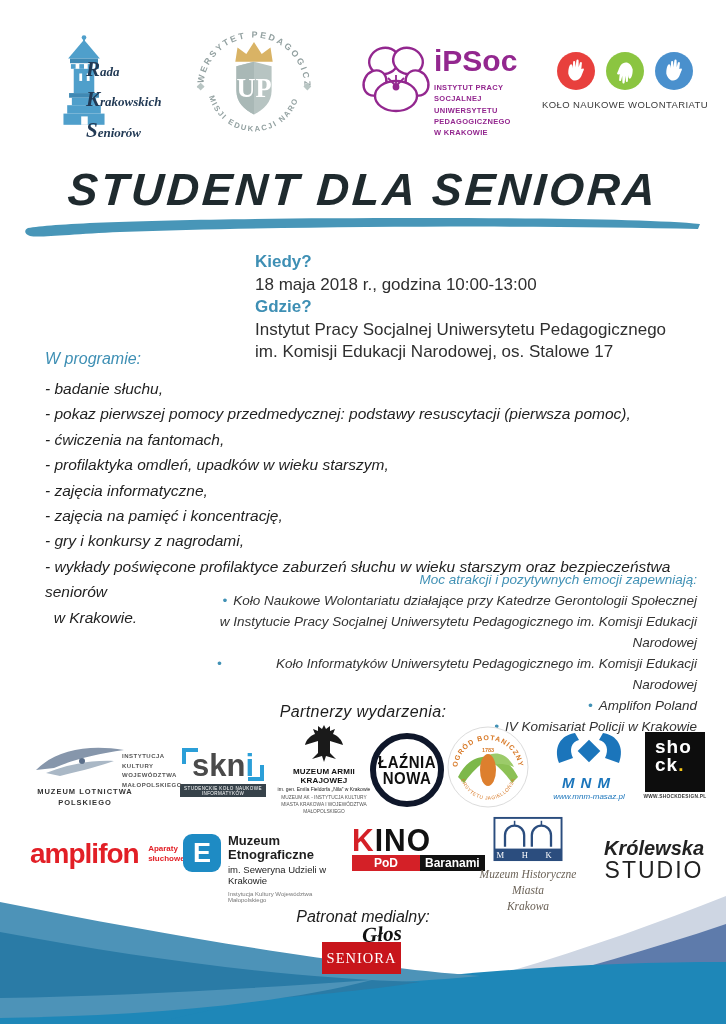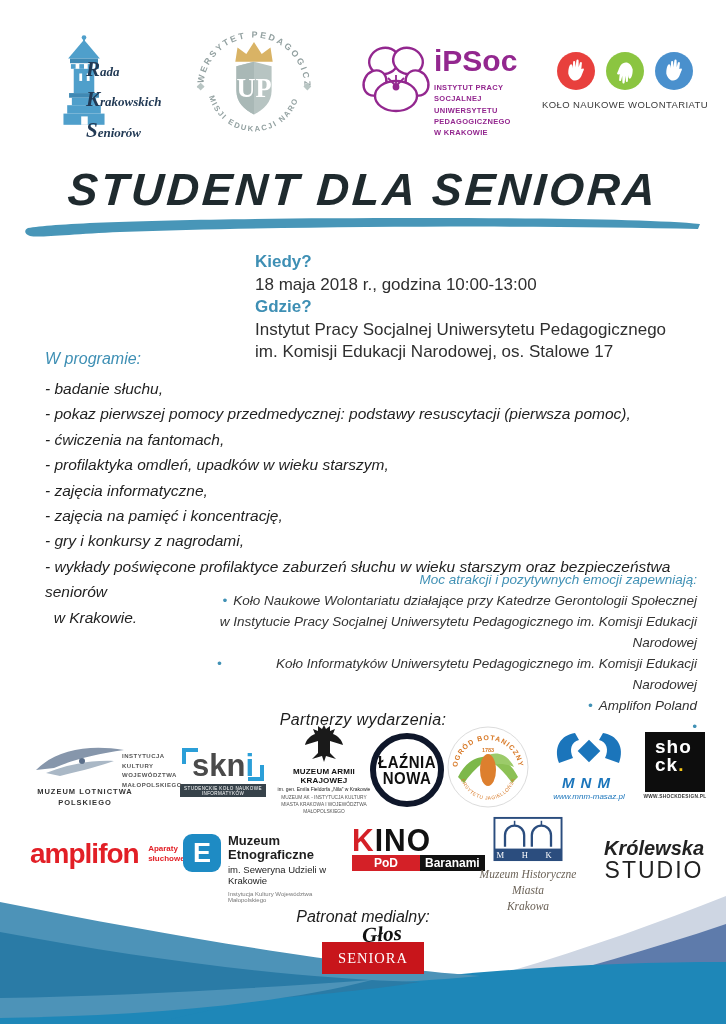--- a/index.html
+++ b/index.html
@@ -45,21 +45,21 @@
   .program-item{font-size:15.5px;color:#1f1f1f;line-height:25.4px;white-space:pre-wrap;}
 
   
   .providers{right:29px;top:569px;width:480px;text-align:right;font-style:italic;}
   .prov-heading{color:#4191b5;font-size:13.5px;line-height:21px;}
   .prov-line{font-size:13.5px;color:#333;line-height:21px;display:flex;justify-content:flex-end;gap:6px;}
   .prov-bullet{color:#4191b5;}
 
   
   .partners-heading{left:0;top:703px;width:726px;text-align:center;font-style:italic;
-                    font-size:16px;color:#1d1d1d;font-weight:500;letter-spacing:.4px;margin-top:8px;}
+                    font-size:16px;color:#1d1d1d;font-weight:500;letter-spacing:.4px;}
 
   .p-lotnictwa{left:26px;top:736px;width:170px;height:72px;}
   .lot-main{position:absolute;left:0px;top:50px;width:118px;text-align:center;
             font-size:7.5px;letter-spacing:1px;color:#333;font-weight:bold;line-height:1.5;}
   .lot-side{position:absolute;left:96px;top:16px;font-size:6px;color:#555;
             letter-spacing:.5px;font-weight:bold;line-height:1.6;}
 
   .p-skni{left:178px;top:748px;width:90px;height:56px;}
   .skni-word{font-size:31px;font-weight:bold;color:#4a4a4a;line-height:1;
              padding:2px 10px 0 10px;display:inline-block;position:relative;}
@@ -120,21 +120,21 @@
             font-size:11.5px;line-height:1.4;margin-top:4px;}
 
   .p-krolewska{left:596px;top:838px;width:116px;height:48px;text-align:center;color:#222;}
   .krol-line1{font-size:20px;font-weight:bold;font-style:italic;line-height:1;}
   .krol-line2{font-size:23px;font-weight:300;letter-spacing:2px;line-height:1.05;}
 
   
   .media-heading{left:0;top:908px;width:726px;text-align:center;font-style:italic;
                  font-size:16px;color:#1d1d1d;font-weight:500;}
   .glos{left:322px;top:926px;width:86px;height:52px;z-index:5;}
-  .glos-box{position:absolute;left:0;top:16px;width:102px;height:32px;background:#c8151b;
+  .glos-box{position:absolute;left:0;top:16px;width:79px;height:32px;background:#c8151b;
             display:flex;align-items:center;justify-content:center;}
   .glos-seniora{color:#fff;font-family:"Liberation Serif",serif;font-size:14.5px;letter-spacing:1px;}
   .glos-script{position:absolute;right:6px;top:-4px;font-family:"Liberation Serif",serif;
                font-style:italic;font-weight:bold;font-size:21px;color:#111;transform:rotate(-4deg);}
 
   
   .waves{left:0;bottom:0;width:726px;height:132px;z-index:1;}
 </style>
 </head>
 <body>
@@ -269,20 +269,21 @@
     <div class="prov-line">
         <span class="prov-bullet">•</span>
         <span>Koło Informatyków Uniwersytetu Pedagogicznego im. Komisji Edukacji Narodowej</span>
       </div>
     <div class="prov-line">
         <span class="prov-bullet">•</span>
         <span>Amplifon Poland</span>
       </div>
     <div class="prov-line">
         <span class="prov-bullet">•</span>
+        <span>IV Komisariat Policji w Krakowie</span>
       </div>
   </div>
 
   <div class="abs partners-heading">Partnerzy wydarzenia:</div>
 
   <div class="abs p-skni">
     <div style="text-align:center;">
       <span class="skni-word">
         <span class="skni-br-tl"></span>
         <span>skn</span><span class="i">i</span>

